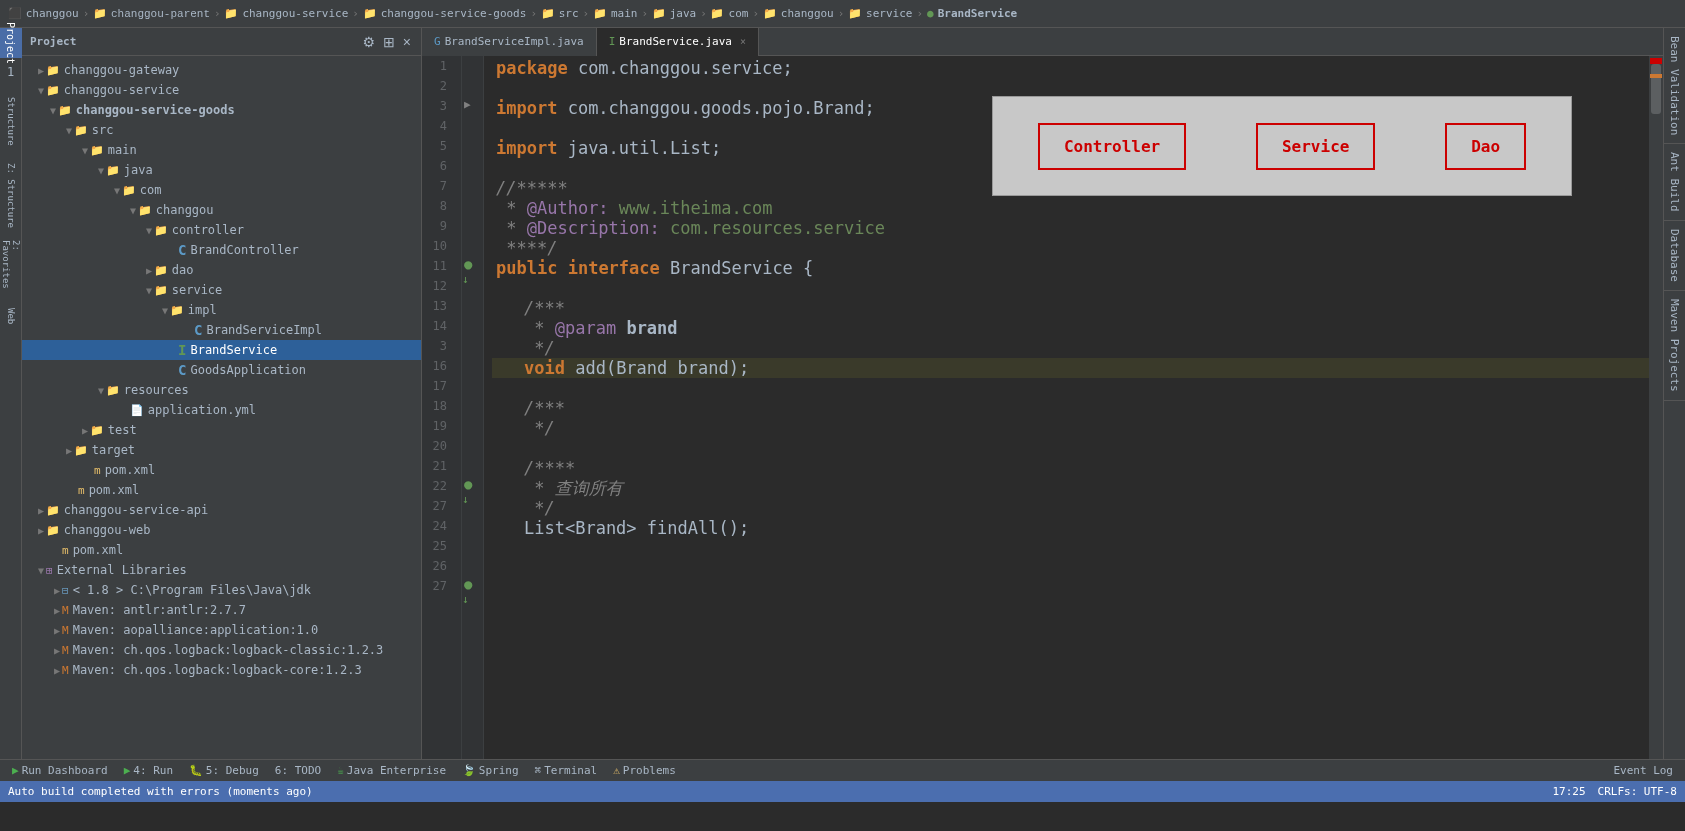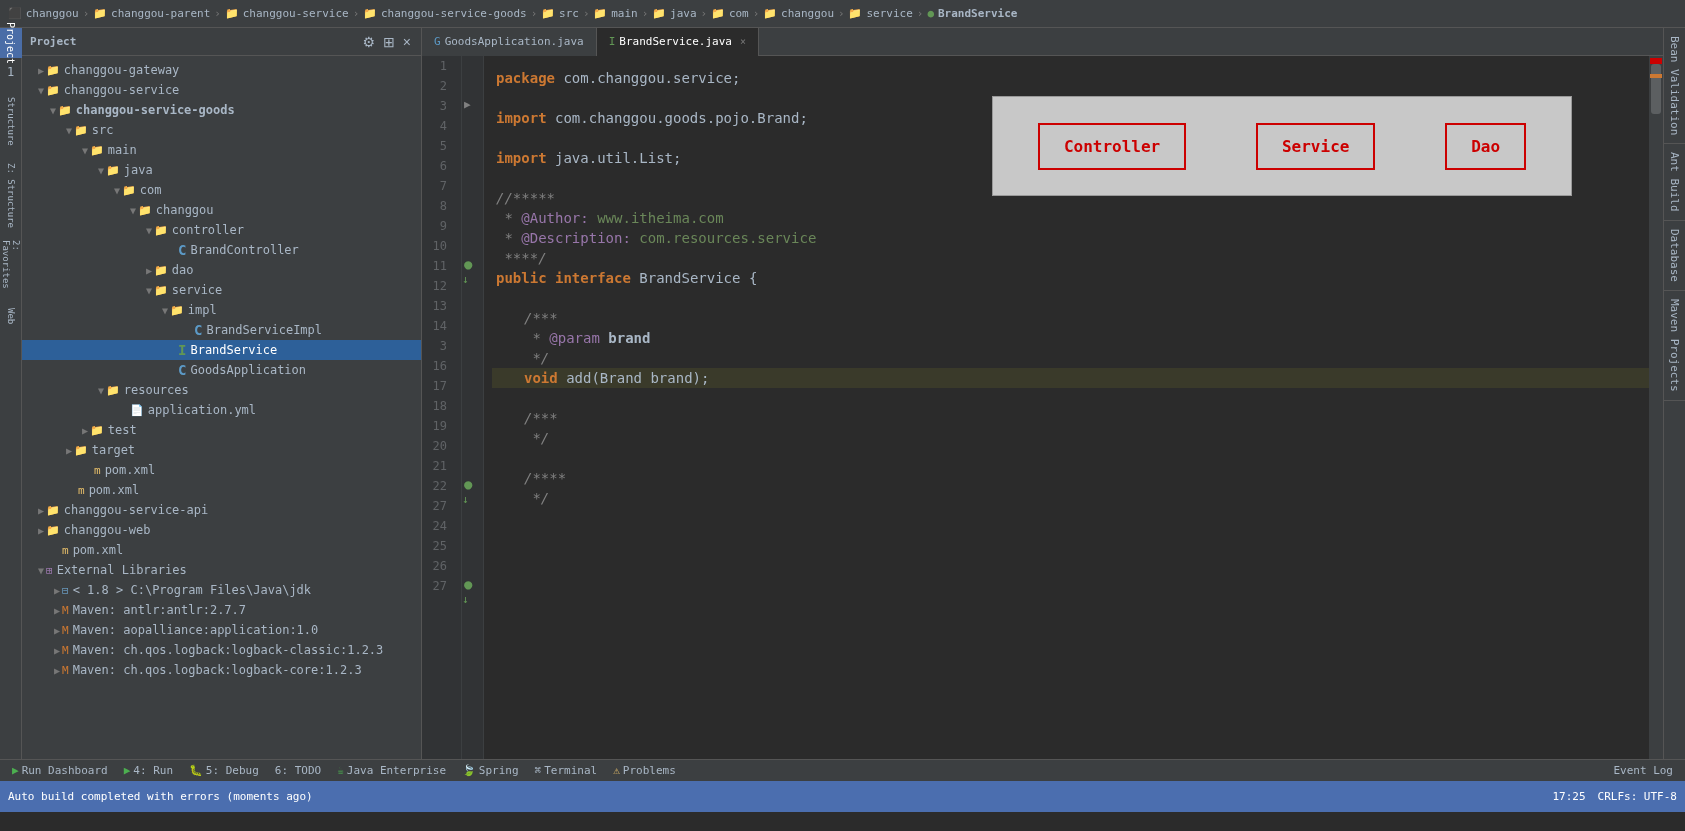--- a/index.html
+++ b/index.html
@@ -69,22 +69,22 @@
       flex: 1; display: flex; overflow: hidden; position: relative;
     }
     .line-numbers {
       width: 40px; min-width: 40px; background: #313335;
       color: #606366; font-size: 12px; line-height: 20px;
       padding: 0 8px 0 0; text-align: right; user-select: none;
       overflow: hidden; border-right: 1px solid #3c3f41;
     }
     .line-number { height: 20px; display: flex; align-items: center; justify-content: flex-end; padding-right: 6px; }
     .code-content {
-      flex: 1; overflow: auto; padding: 12px 0 0 8px;
-      background: #2b2b2b; line-height: 20px; font-size: 14px;
+      flex: 1; overflow: auto; padding: 2px 0 0 8px;
+      background: #2b2b2b; line-height: 20px; font-size: 17px;
     }
     .code-line { height: 20px; white-space: pre; display: flex; align-items: center; padding-left: 4px; }
     .code-line.highlighted { background: #3a3a2a; }
 
     
     .kw { color: #cc7832; font-weight: bold; }
     .comment { color: #808080; font-style: italic; }
     .ann-val { color: #6a8759; }
 
     
@@ -129,21 +129,21 @@
     .bottom-bar {
       height: 22px; background: #3c3f41; border-top: 1px solid #555;
       display: flex; align-items: center; padding: 0 8px;
       font-size: 11px; color: #a9b7c6; gap: 8px; flex-shrink: 0;
     }
     .bottom-bar-item { display: flex; align-items: center; gap: 3px; cursor: pointer; padding: 0 4px; }
     .bottom-bar-right { margin-left: auto; display: flex; gap: 8px; align-items: center; }
 
     
     .status-bar {
-      height: 31px; background: #4b6eaf; display: flex; align-items: center;
+      height: 21px; background: #4b6eaf; display: flex; align-items: center;
       padding: 0 8px; font-size: 11px; color: #ffffff; gap: 8px; flex-shrink: 0; text-align: right;
     }
     .status-right { margin-left: auto; display: flex; gap: 12px; }
 
     
     .editor-nav {
       height: 22px; background: #3c3f41; border-bottom: 1px solid #555;
       display: flex; align-items: center; padding: 0 8px;
       font-size: 11px; color: #a9b7c6; gap: 4px; flex-shrink: 0;
     }
@@ -152,21 +152,21 @@
     .ind { display: inline-block; }
   </style>
 </head>
 <body>
 
 <div class="breadcrumb-bar">
   <span style="color:#6897bb;">⬛</span>
   <span style="color:#a9b7c6;">changgou</span>
   <span class="breadcrumb-sep">›</span>
   <span style="color:#6897bb;">📁</span>
-  <span style="color:#a9b7c6;">changgou-parent</span>
+  <span style="color:#a9b7c6;font-family:Liberation Mono, monospace;">changgou-parent</span>
   <span class="breadcrumb-sep">›</span>
   <span style="color:#6897bb;">📁</span>
   <span>changgou-service</span>
   <span class="breadcrumb-sep">›</span>
   <span style="color:#6897bb;">📁</span>
   <span>changgou-service-goods</span>
   <span class="breadcrumb-sep">›</span>
   <span style="color:#6897bb;">📁</span>
   <span>src</span>
   <span class="breadcrumb-sep">›</span>
@@ -430,21 +430,21 @@
         <span>Maven: ch.qos.logback:logback-core:1.2.3</span>
       </div>
     </div>
   </div>
 
   <div class="editor-area">
 
     <div class="editor-tabs">
       <div class="editor-tab">
         <span class="icon java-icon" style="color:#5c9ac7;">G</span>
-        <span>GoodsApplication.java</span>
+        <span>BrandServiceImpl.java</span>
       </div>
       <div class="editor-tab active">
         <span class="icon" style="color:#629755;">I</span>
         <span>BrandService.java</span>
         <span class="tab-close">×</span>
       </div>
     </div>
 
 
     <div class="code-editor" style="position:relative; flex:1;">
@@ -535,21 +535,23 @@
         <div class="code-line"></div>
         <div class="code-line"><span style="margin-left:28px;"></span><span class="comment">/***</span></div>
         <div class="code-line"><span style="margin-left:28px;"></span><span class="comment"> * </span><span style="color:#9876aa;">@param</span><span> <span style="font-weight:bold;">brand</span></span></div>
         <div class="code-line"><span style="margin-left:28px;"></span><span class="comment"> */</span></div>
         <div class="code-line highlighted"><span style="margin-left:28px;"></span><span class="kw">void</span><span> add(Brand </span><span style="color:#a9b7c6; font-weight:normal;">brand</span><span>);</span></div>
         <div class="code-line"></div>
         <div class="code-line"><span style="margin-left:28px;"></span><span class="comment">/***</span></div>
         <div class="code-line"><span style="margin-left:28px;"></span><span class="comment"> */</span></div>
         <div class="code-line"></div>
         <div class="code-line"><span style="margin-left:28px;"></span><span class="comment">/****</span></div>
+        <div class="code-line"><span style="margin-left:28px;"></span><span class="comment"> * 查询所有</span></div>
         <div class="code-line"><span style="margin-left:28px;"></span><span class="comment"> */</span></div>
+        <div class="code-line"><span style="margin-left:28px;"></span><span>List&lt;Brand&gt; findAll();</span></div>
       </div>
 
       <div class="popup-overlay">
         <div class="popup-box" style="top:40px; left:570px; width:580px; height:100px; background:#c8c8c8; border:1px solid #999; display:flex; align-items:center; justify-content:space-around; padding: 10px 20px;">
           <button class="popup-btn" style="border:2px solid #cc0000; color:#cc0000; background:transparent; font-size:16px; font-weight:bold; padding:12px 24px; cursor:pointer; font-family:inherit;">Controller</button>
           <button class="popup-btn" style="border:2px solid #cc0000; color:#cc0000; background:transparent; font-size:16px; font-weight:bold; padding:12px 24px; cursor:pointer; font-family:inherit;">Service</button>
           <button class="popup-btn" style="border:2px solid #cc0000; color:#cc0000; background:transparent; font-size:16px; font-weight:bold; padding:12px 24px; cursor:pointer; font-family:inherit;">Dao</button>
         </div>
       </div>
 

